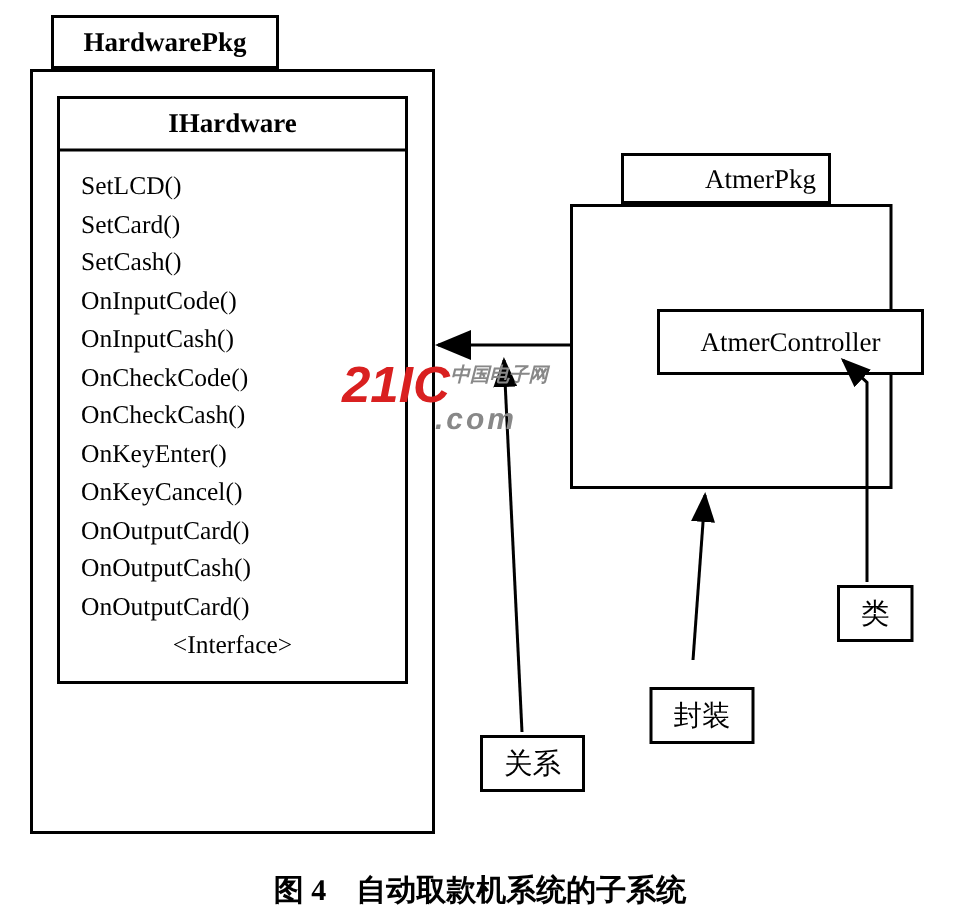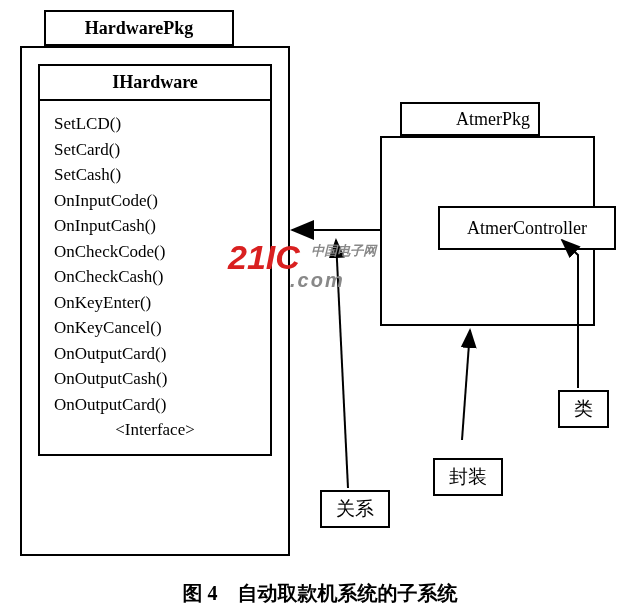--- a/index.html
+++ b/index.html
@@ -88,21 +88,21 @@
     font-size: 20px;
     font-weight: bold;
     margin-top: 10px;
   }
 </style>
 </head>
 <body>
 
 <div class="canvas">
 
-  <div class="pkg-tab" style="left:34px; top:0px; width:190px; height:36px;">HardwarePkg</div>
+  <div class="pkg-tab" style="left:24px; top:0px; width:152px; height:36px;">HardwarePkg</div>
 
   <div class="box" style="left:10px; top:36px; width:270px; height:510px;">
 
     <div class="box" style="left:16px; top:16px; width:234px; height:392px; position:absolute;">
       <div class="class-header">IHardware</div>
       <div class="class-body" id="methods-list">
           <div>SetLCD()</div>
           <div>SetCard()</div>
           <div>SetCash()</div>
           <div>OnInputCode()</div>
@@ -112,21 +112,21 @@
           <div>OnKeyEnter()</div>
           <div>OnKeyCancel()</div>
           <div>OnOutputCard()</div>
           <div>OnOutputCash()</div>
           <div>OnOutputCard()</div>
         </div>
       <div class="class-footer" style="position:absolute; bottom:8px; width:100%;">&lt;Interface&gt;</div>
     </div>
   </div>
 
-  <div class="pkg-tab" style="left:390px; top:92px; width:140px; height:34px; font-weight:normal;padding-left:46px;">AtmerPkg</div>
+  <div class="pkg-tab" style="left:404px; top:92px; width:140px; height:34px; font-weight:normal;padding-left:46px;">AtmerPkg</div>
 
   <div class="box" style="left:370px; top:126px; width:215px; height:190px;">
 
     <div class="inner-class" style="left:18px; top:68px; width:178px; height:44px;margin-left:38px;">AtmerController</div>
   </div>
 
   <div class="label-box" style="left:310px; top:480px;">关系</div>
 
   <div class="label-box" style="left:423px; top:448px;">封装</div>
 
@@ -146,19 +146,19 @@
 
     <line x1="338" y1="478" x2="326" y2="230" stroke="#000" stroke-width="2" marker-end="url(#arrow-small)"></line>
 
     <line x1="452" y1="430" x2="460" y2="320" stroke="#000" stroke-width="2" marker-end="url(#arrow-small)"></line>
 
     <path d="M568 378 L568 245 L552 230" fill="none" stroke="#000" stroke-width="2" marker-end="url(#arrow-small)"></path>
   </svg>
 
   <div class="watermark" style="left:218px; top:228px;">
     <span class="wm-red" style="font-size:34px;">21IC</span>
-    <span class="wm-gray" style="font-size:13px; position:relative; top:-14px; left:-4px;margin-left:11px;">中国电子网</span>
+    <span class="wm-gray" style="font-size:13px; position:relative; top:-14px; left:-4px;">中国电子网</span>
     <div class="wm-gray" style="font-size:20px; margin-top:-8px; margin-left:62px; letter-spacing:2px;">.com</div>
   </div>
 
 </div>
 
 <div class="caption">图 4　自动取款机系统的子系统</div>
 
 </body></html>

